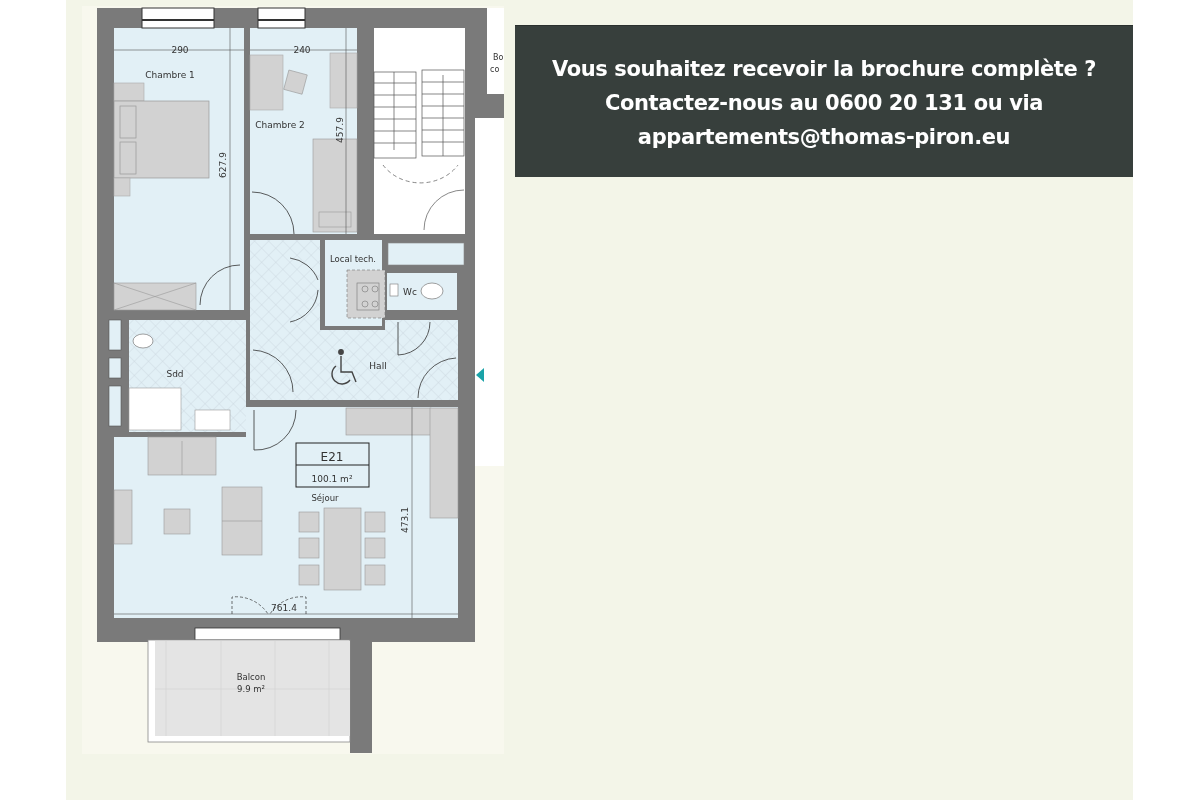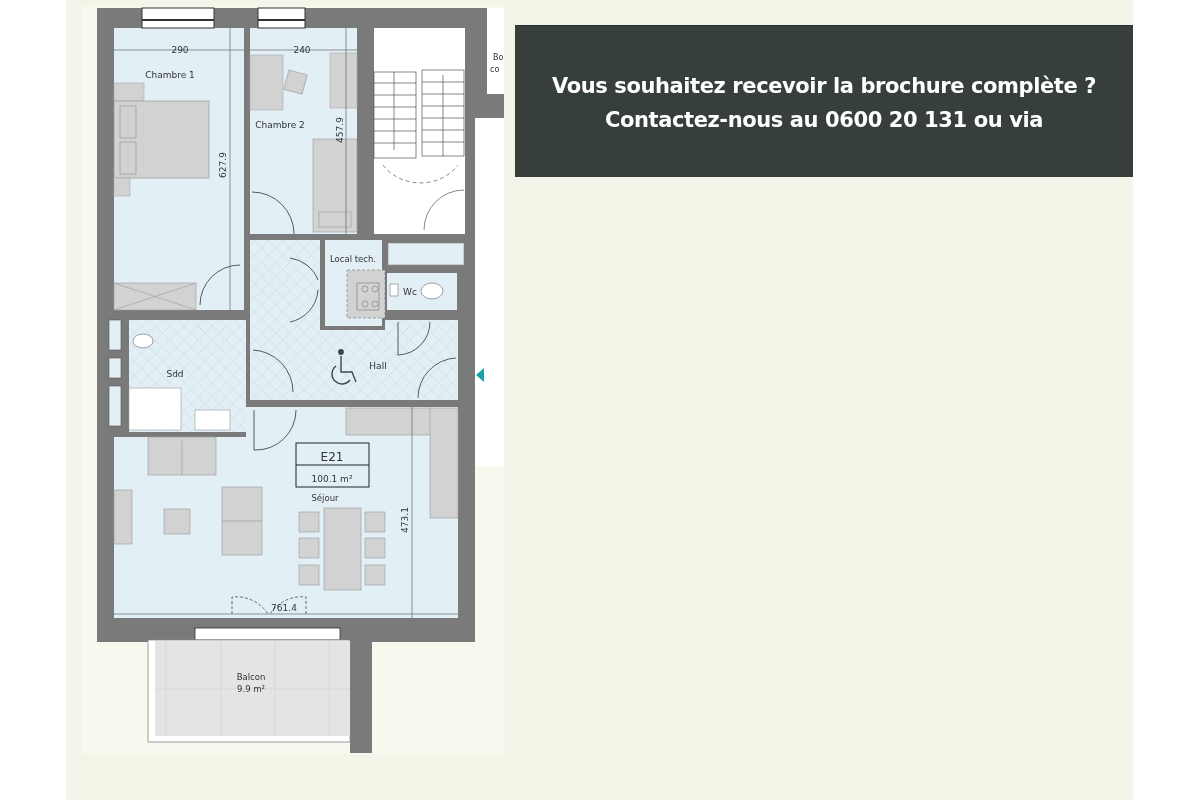--- a/index.html
+++ b/index.html
@@ -209,13 +209,14 @@
       <text x="251" y="692" class="lbl" font-size="8.5" text-anchor="middle">9.9 m²</text>
     </g>
 
     <polygon points="484,368 476,375 484,382" fill="#1aa3a8"></polygon>
   </svg>
 </div>
 
 <div class="banner">
   <div class="banner-line">Vous souhaitez recevoir la brochure complète ?</div>
   <div class="banner-line">Contactez-nous au 0600 20 131 ou via</div>
+  <div class="banner-line">appartements@thomas-piron.eu</div>
 </div>
 
 </body></html>

